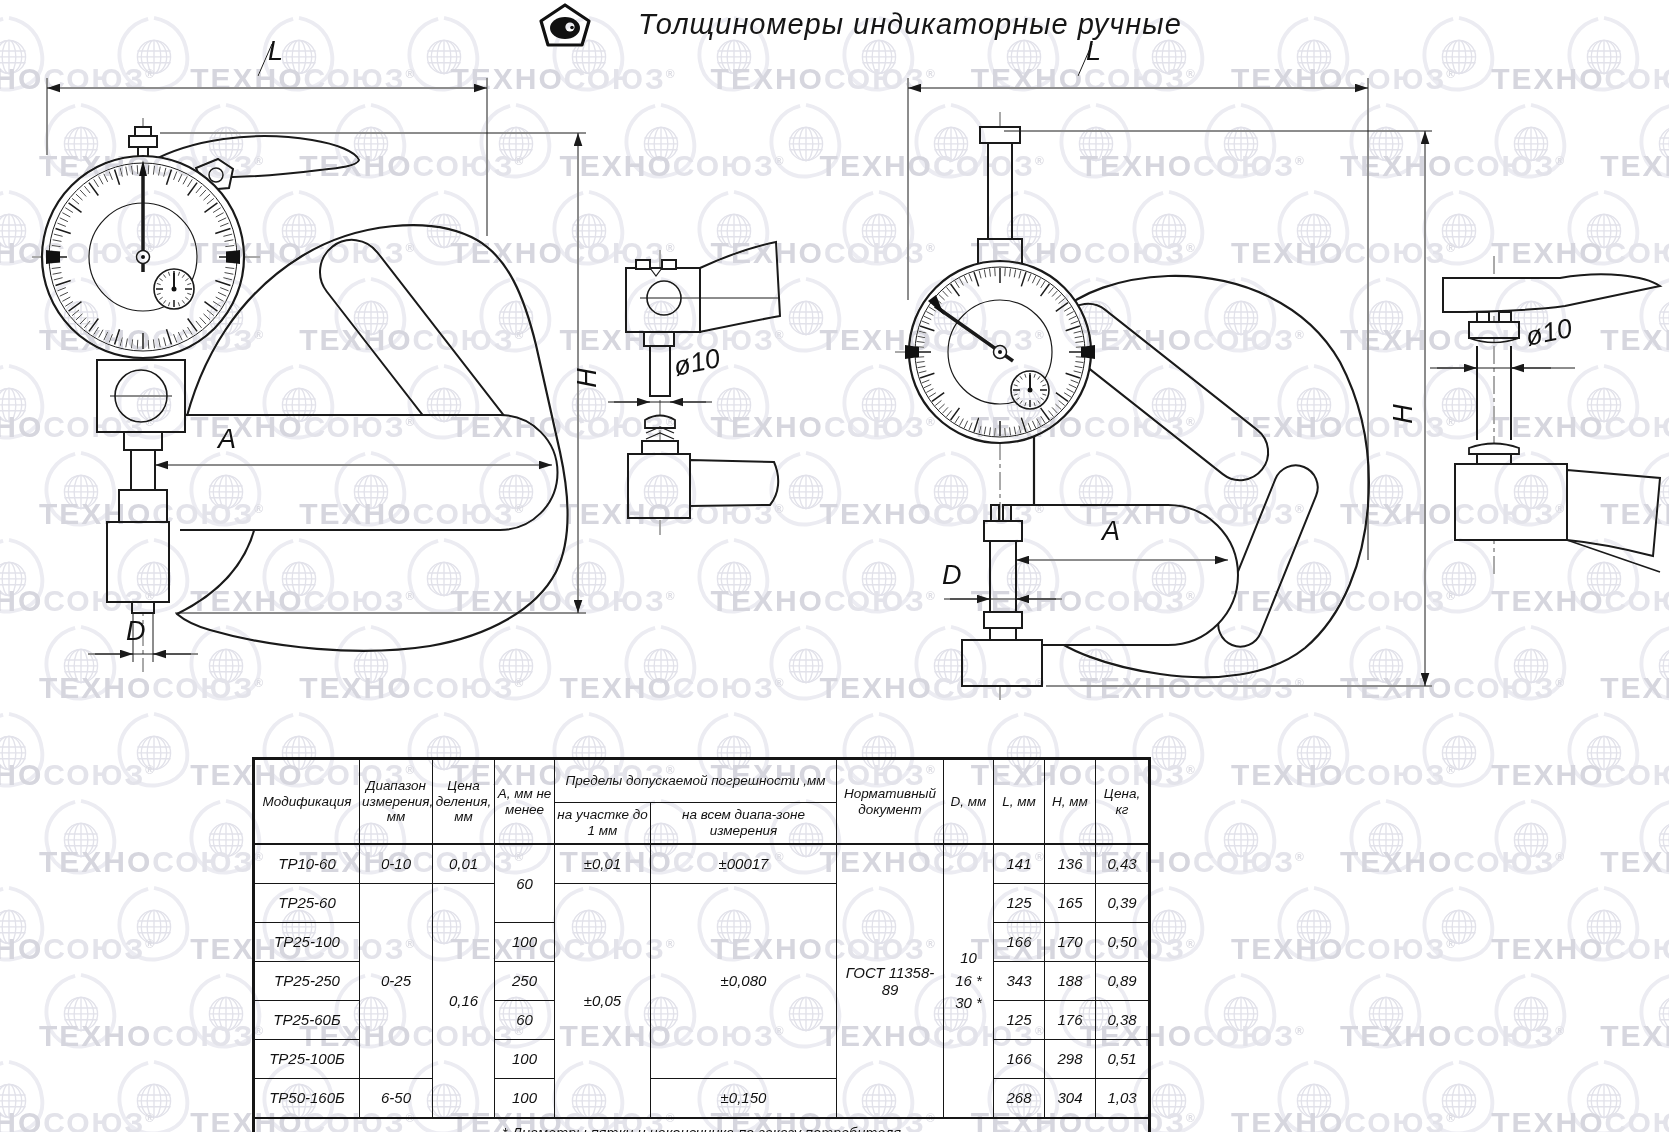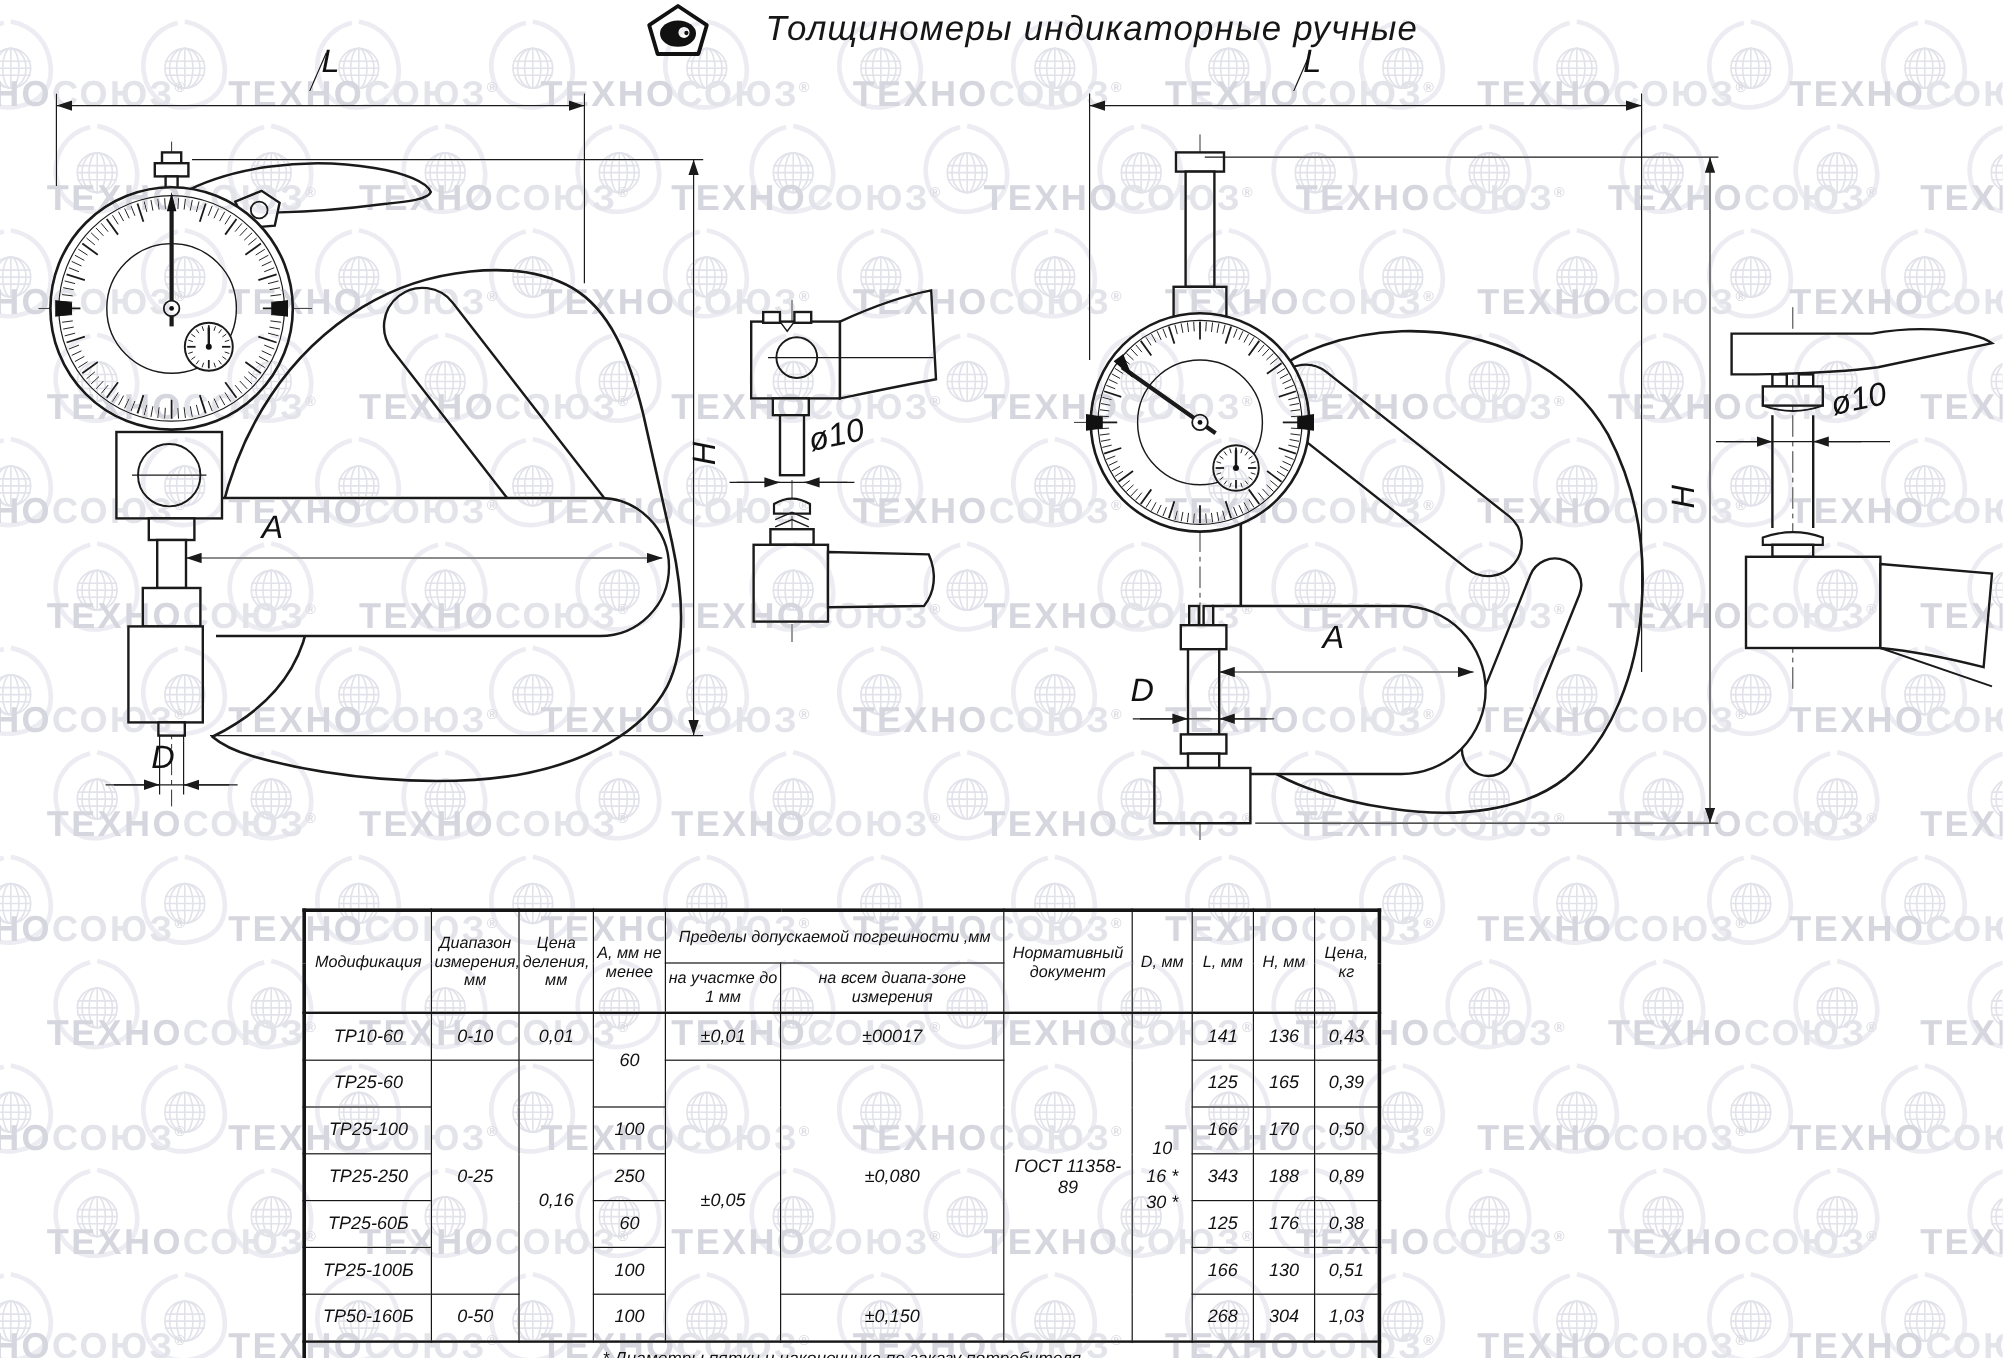--- a/index.html
+++ b/index.html
@@ -566,26 +566,26 @@
         <td>ТР25-60Б</td>
         <td>60</td>
         <td>125</td>
         <td>176</td>
         <td>0,38</td>
       </tr>
       <tr>
         <td>ТР25-100Б</td>
         <td>100</td>
         <td>166</td>
-        <td>130</td>
+        <td>298</td>
         <td>0,51</td>
       </tr>
       <tr>
         <td>ТР50-160Б</td>
-        <td>0-50</td>
+        <td>6-50</td>
         <td>100</td>
         <td>±0,150</td>
         <td>268</td>
         <td>304</td>
         <td>1,03</td>
       </tr>
     </tbody>
     <tfoot>
       <tr>
         <td colspan="11">* Диаметры пятки и наконечника по заказу потребителя</td>

